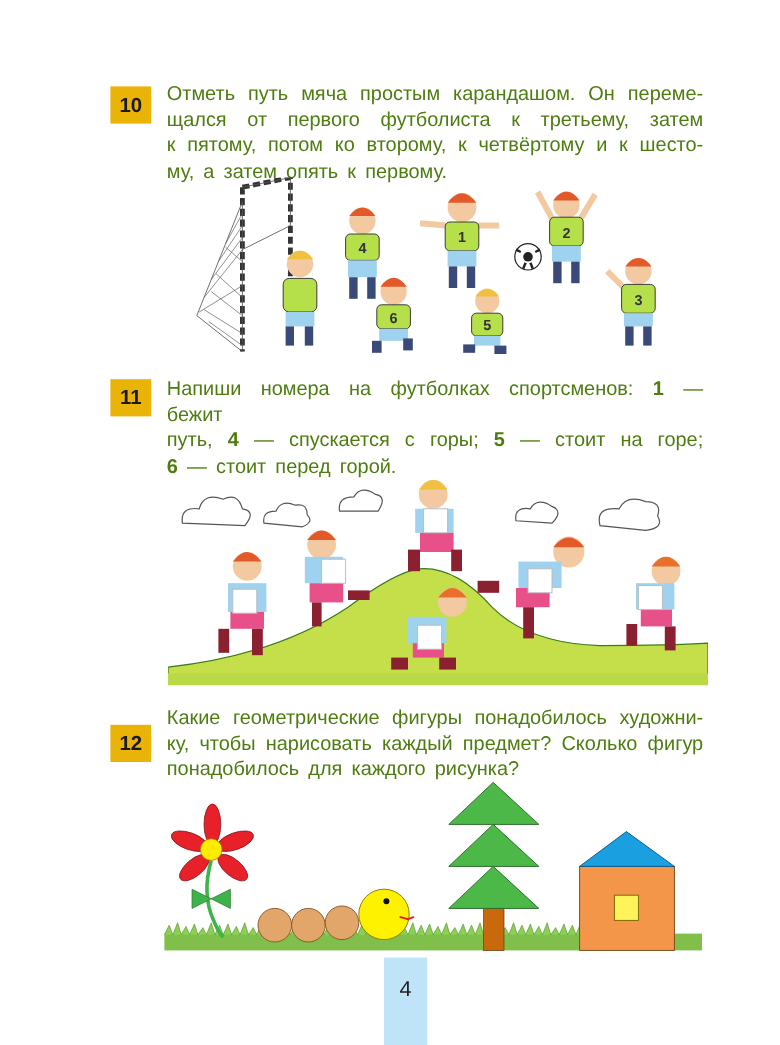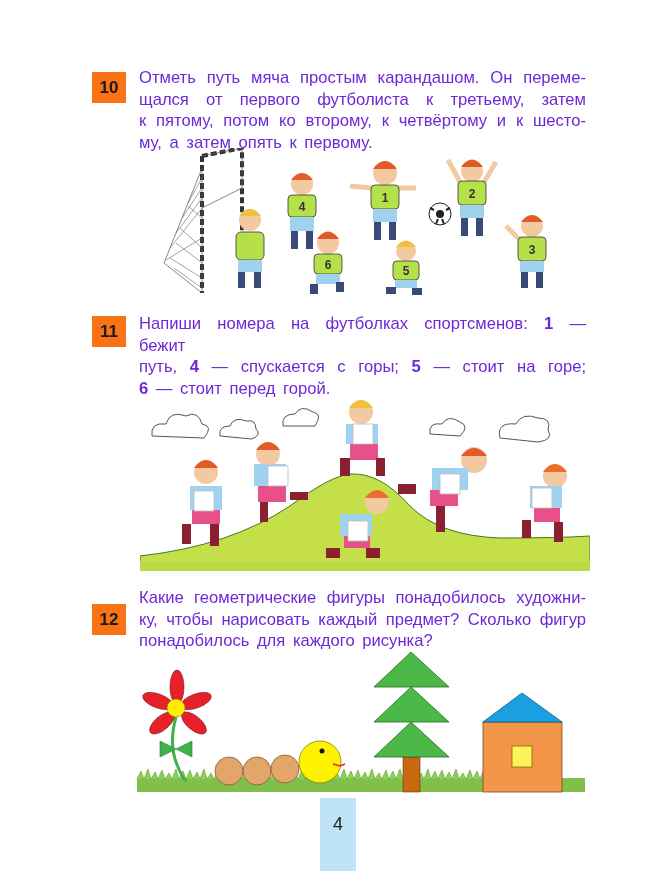--- a/index.html
+++ b/index.html
@@ -1,18 +1,18 @@
 <!DOCTYPE html>
 <html><head>
 <meta charset="utf-8">
 <style>
   html, body { margin:0; padding:0; background:#ffffff; }
   body { width:650px; height:871px; position:relative; overflow:hidden; font-family:"Liberation Sans", sans-serif; color:#222; }
-  .badge { position:absolute; width:34px; height:31px; background:#f97316; font-weight:bold; font-size:17px; color:#1a1a1a; display:flex; align-items:center; justify-content:center; }
-  .task { position:absolute; left:139px; width:447px; font-size:16.6px; line-height:21.5px; text-align:justify; word-spacing:3px; color:#6d28d9; }
+  .badge { position:absolute; width:34px; height:31px; background:#eab308; font-weight:bold; font-size:17px; color:#1a1a1a; display:flex; align-items:center; justify-content:center; }
+  .task { position:absolute; left:139px; width:447px; font-size:16.6px; line-height:21.5px; text-align:justify; word-spacing:3px; color:#4d7c0f; }
   .task b { font-weight:bold; }
   .illus { position:absolute; }
   .pagenum { position:absolute; left:320px; top:798px; width:36px; height:73px; background:#bfe4f8; }
   .pagenum span { position:absolute; top:16px; left:0; width:100%; text-align:center; font-size:18px; color:#222; }
   .sticker { fill:#ffffff; stroke:#bbbbbb; stroke-width:0.8; }
 </style>
 </head>
 <body>
 
 <div class="badge" style="left:92px;top:72px;">10</div>

